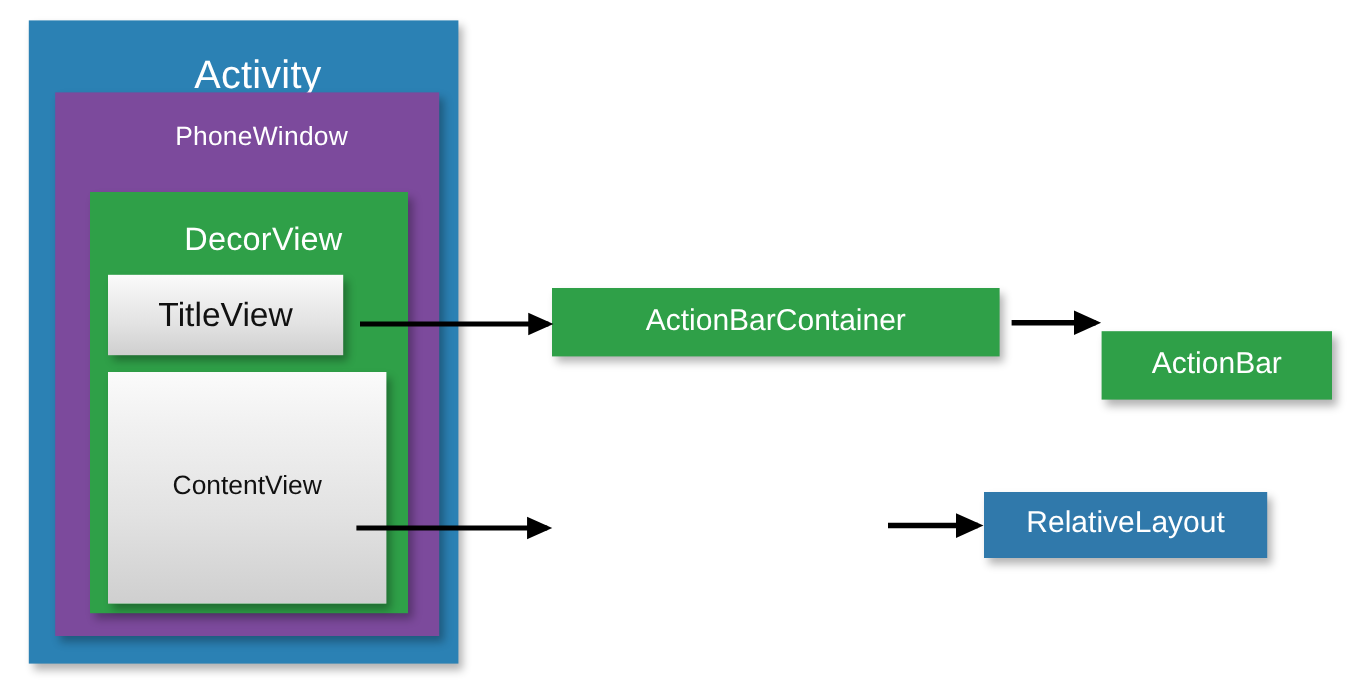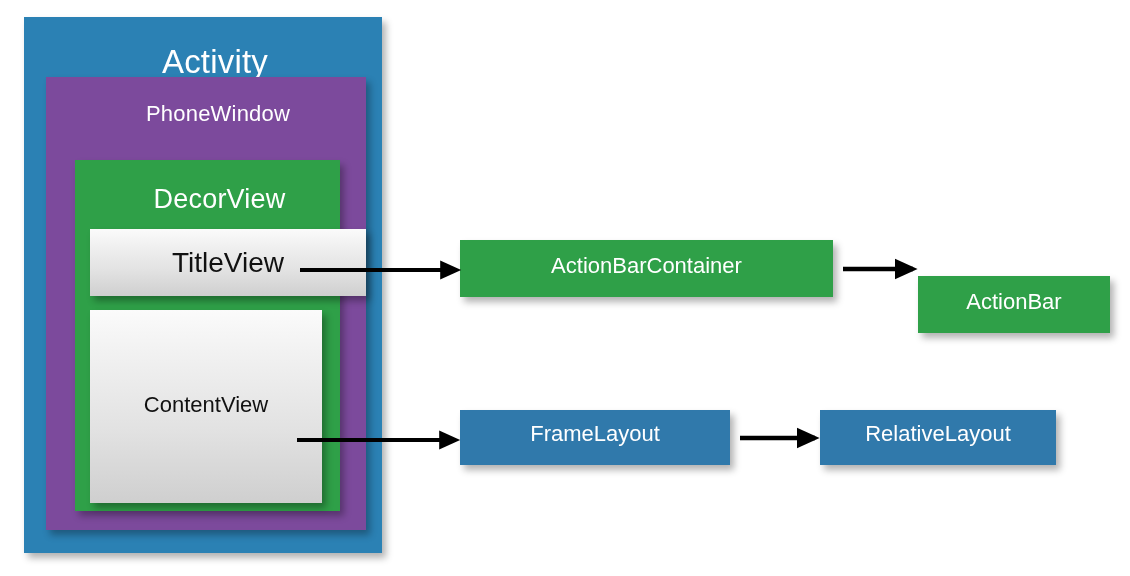--- a/index.html
+++ b/index.html
@@ -84,21 +84,21 @@
     background: linear-gradient(to bottom, #fbfbfb 0%, #f3f3f3 18%, #e2e2e2 62%, #cfcfcf 100%);
     box-shadow: 4px 5px 7px rgba(0,0,0,0.32);
   }
   .view-box > .box-label {
     color: #111111;
     font-weight: 400;
   }
 
   #titleview-box {
     left: 90px; top: 229px;
-    width: 276px; height: 67px;
+    width: 196px; height: 67px;
   }
   #titleview-box > .box-label {
     top: 20px;
     font-size: 28px;
   }
 
   #contentview-box {
     left: 90px; top: 310px;
     width: 232px; height: 193px;
   }
@@ -106,21 +106,21 @@
     top: 84px;
     font-size: 22px;
   }
 
   
   .node-box {
     box-shadow: 4px 5px 7px rgba(0,0,0,0.30);
   }
   .node-box > .box-label {
     color: #ffffff;
-    font-size: 22px;
+    font-size: 25px;
   }
   .node-green { background: #2fa048; }
   .node-blue  { background: #3079ab; }
 
   #actionbarcontainer-box {
     left: 460px; top: 240px;
     width: 373px; height: 57px;
   }
   #actionbarcontainer-box > .box-label { top: 15px; }
 
@@ -177,23 +177,20 @@
   </div>
 
   <div class="box node-box node-green" id="actionbarcontainer-box">
     <span class="box-label">ActionBarContainer</span>
   </div>
 
   <div class="box node-box node-green" id="actionbar-box">
     <span class="box-label">ActionBar</span>
   </div>
 
-  <div class="box node-box node-blue" id="framelayout-box">
-    <span class="box-label">FrameLayout</span>
-  </div>
 
   <div class="box node-box node-blue" id="relativelayout-box">
     <span class="box-label">RelativeLayout</span>
   </div>
 
   <svg id="arrow-layer" viewBox="0 0 1130 576" width="1130" height="576">
     <defs>
       <marker id="arrowhead" markerWidth="5.2" markerHeight="5.2" refX="4.0" refY="2.6" orient="auto" markerUnits="strokeWidth">
         <path d="M0,0.35 L5.0,2.6 L0,4.85 z" fill="#000000"></path>
       </marker>

